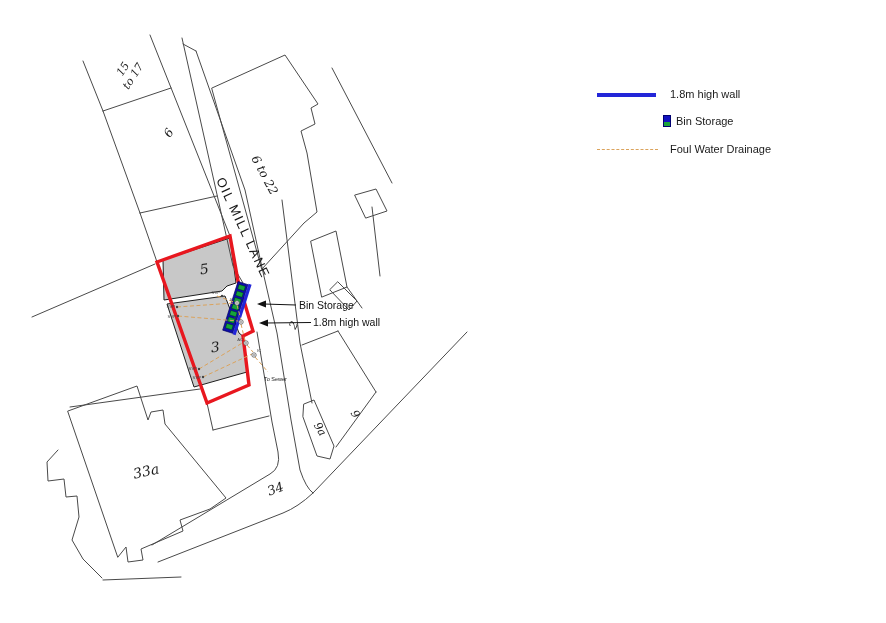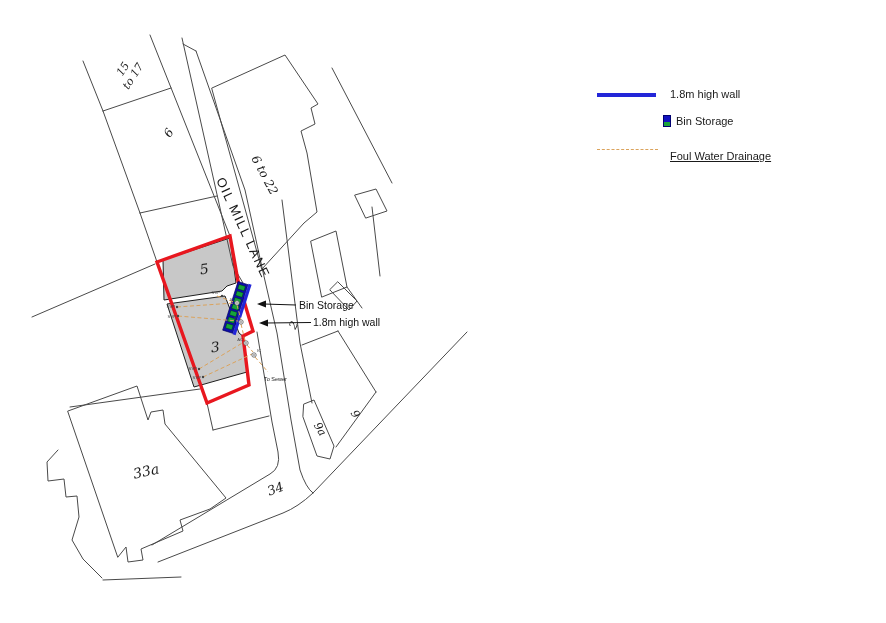--- a/index.html
+++ b/index.html
@@ -25,21 +25,21 @@
   #legend{position:absolute;left:590px;top:80px;width:230px;height:90px;}
   .lg-row{position:absolute;height:16px;}
   .lg-label{position:absolute;font-size:11px;color:#1a1a1a;white-space:nowrap;}
   #lg-wall-swatch{position:absolute;left:7px;top:5px;width:59px;height:3.5px;background:#2326d8;}
   #lg-wall-label{left:80px;top:0;}
   #lg-bin-icon{position:absolute;left:73px;top:0;width:8px;height:12px;border:1px solid #000070;box-sizing:border-box;}
   #lg-bin-top{width:100%;height:6px;background:#1212c0;}
   #lg-bin-bot{width:100%;height:4px;background:#1ca23c;}
   #lg-bin-label{left:86px;top:0;}
   #lg-drain-swatch{position:absolute;left:7px;top:6px;width:61px;border-top:1.6px dashed #dba35c;}
-  #lg-drain-label{left:80px;top:7px;text-decoration:underline;}
+  #lg-drain-label{left:80px;top:0;}
 </style>
 </head>
 <body>
 
 <div id="stage">
 
   <svg id="plan-svg" width="886" height="623" viewBox="0 0 886 623">
 
     <g>
       <polygon class="bldg" points="163,260 230,238 236,283 227,286 222,291 164,300"></polygon>

